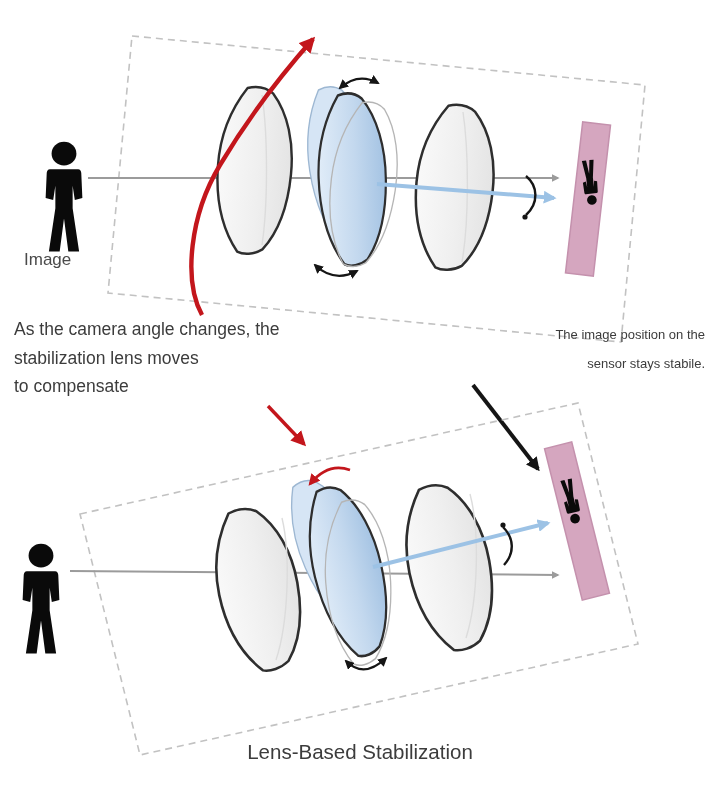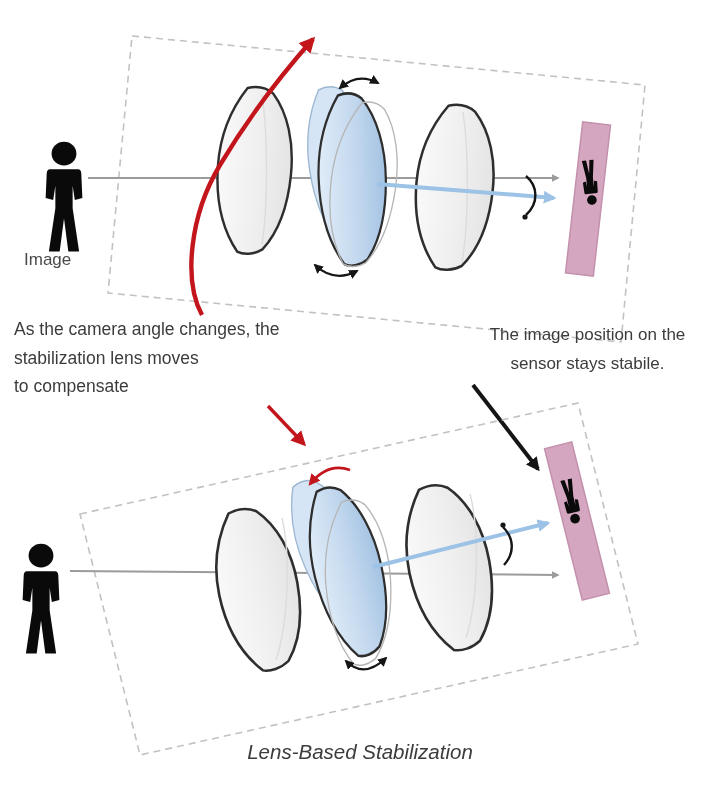--- a/index.html
+++ b/index.html
@@ -4,22 +4,22 @@
 <style>
   html,body{margin:0;padding:0;background:#ffffff;}
   .stage{
     position:relative;width:720px;height:797px;background:#ffffff;overflow:hidden;
     font-family:"Liberation Sans", sans-serif;color:var(--text,#3c3c3c);
   }
   .stage svg{position:absolute;left:0;top:0;}
   .txt{position:absolute;white-space:pre-line;color:var(--text,#3c3c3c);}
   .image-label{left:24px;top:250px;width:80px;font-size:17px;color:#4a4a4a;}
   .cap-left{left:14px;top:315px;width:276px;text-align:left;font-size:17.5px;line-height:28.5px;}
-  .cap-right{left:470px;top:321px;width:235px;text-align:center;font-size:17px;line-height:28.5px;}
-  .diagram-title{left:176px;top:740px;width:368px;text-align:center;font-size:20.5px;font-style:italic;}
+  .cap-right{left:470px;top:321px;width:235px;text-align:right;font-size:13px;line-height:28.5px;}
+  .diagram-title{left:176px;top:740px;width:368px;text-align:center;font-size:20.5px;}
   
   .dashed-rect{fill:none;stroke:var(--dashed-border,#c2c2c2);stroke-width:1.6;stroke-dasharray:7 5;}
   .axis{stroke:var(--axis-gray,#9b9b9b);stroke-width:2;fill:none;}
   .lensG{fill:url(#gGray);stroke:var(--lens-outline,#2e2e2e);stroke-width:2.6;stroke-linejoin:round;}
   .lensRidge{fill:none;stroke:#dcdcdc;stroke-width:1.4;}
   .lensB{fill:url(#gBlue);stroke:var(--lens-outline,#2e2e2e);stroke-width:2.6;stroke-linejoin:round;}
   .lensBghost{fill:var(--lens-blue-light,#d6e5f5);stroke:#9db7d2;stroke-width:1.6;}
   .lensOutlineGhost{fill:none;stroke:#b5b5b5;stroke-width:1.6;}
   .sensor{fill:var(--sensor-pink,#d5a6bf);stroke:var(--sensor-border,#c491ad);stroke-width:1.5;}
   .person{fill:var(--figure-black,#0a0a0a);stroke:none;}

